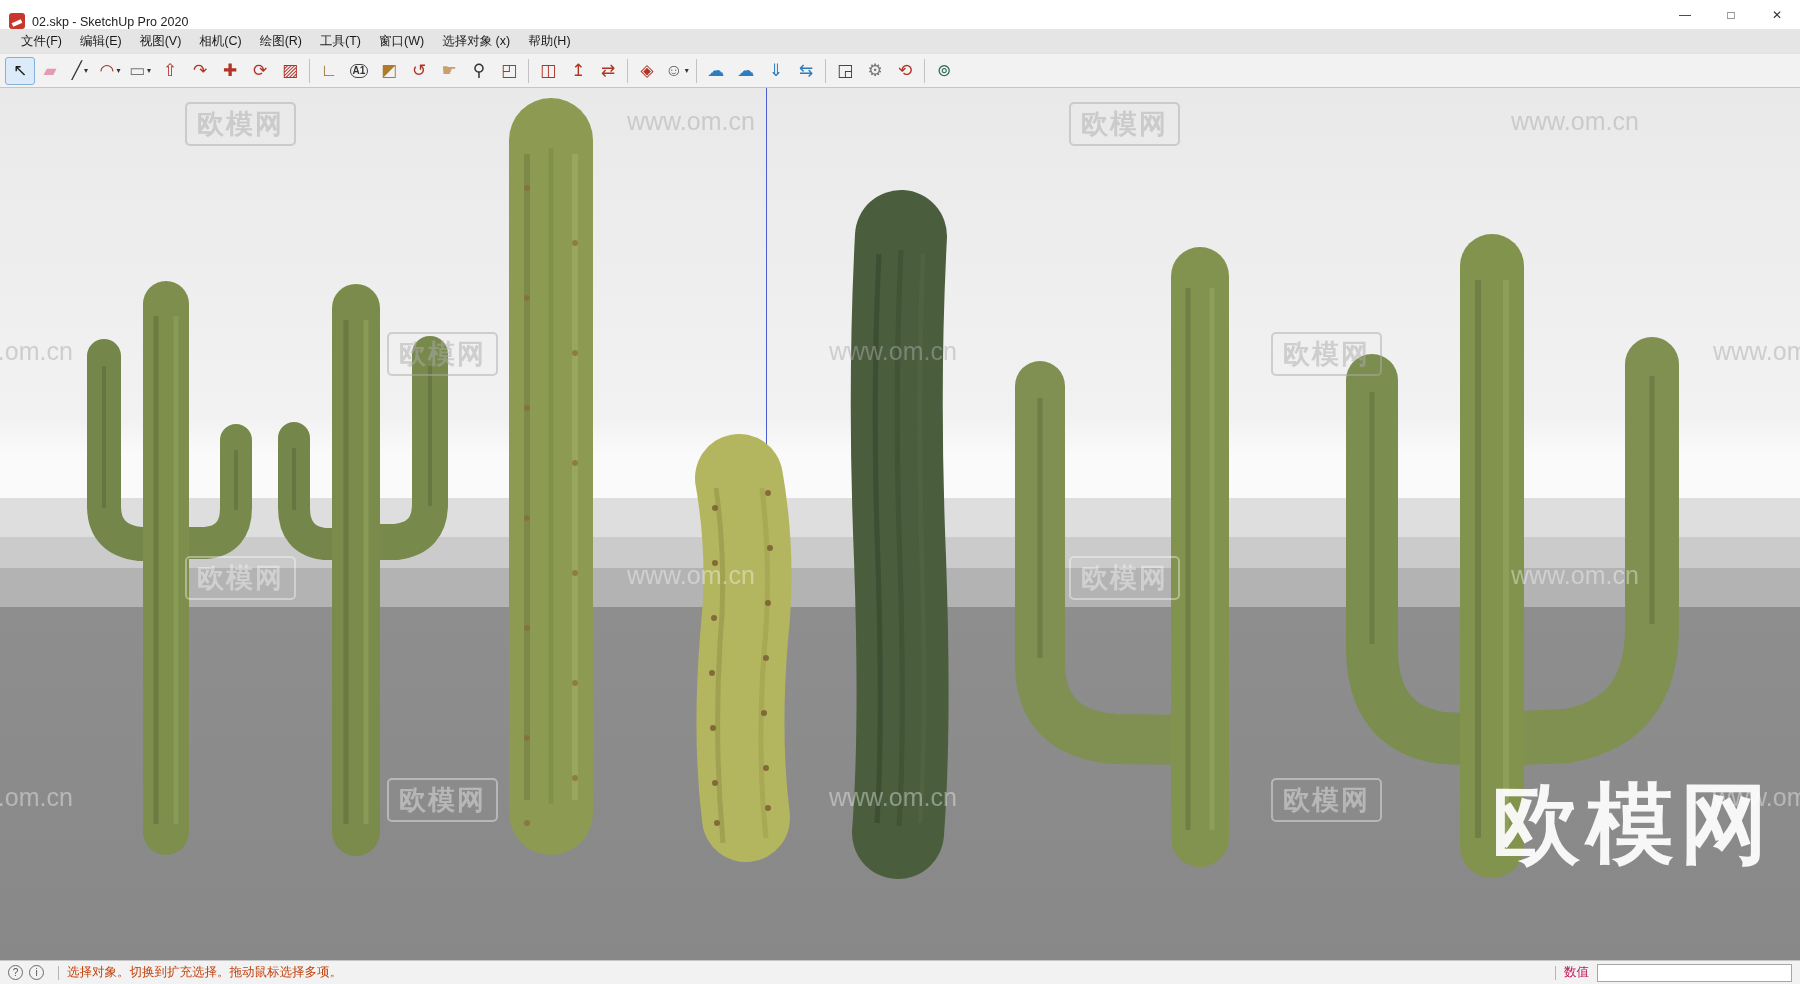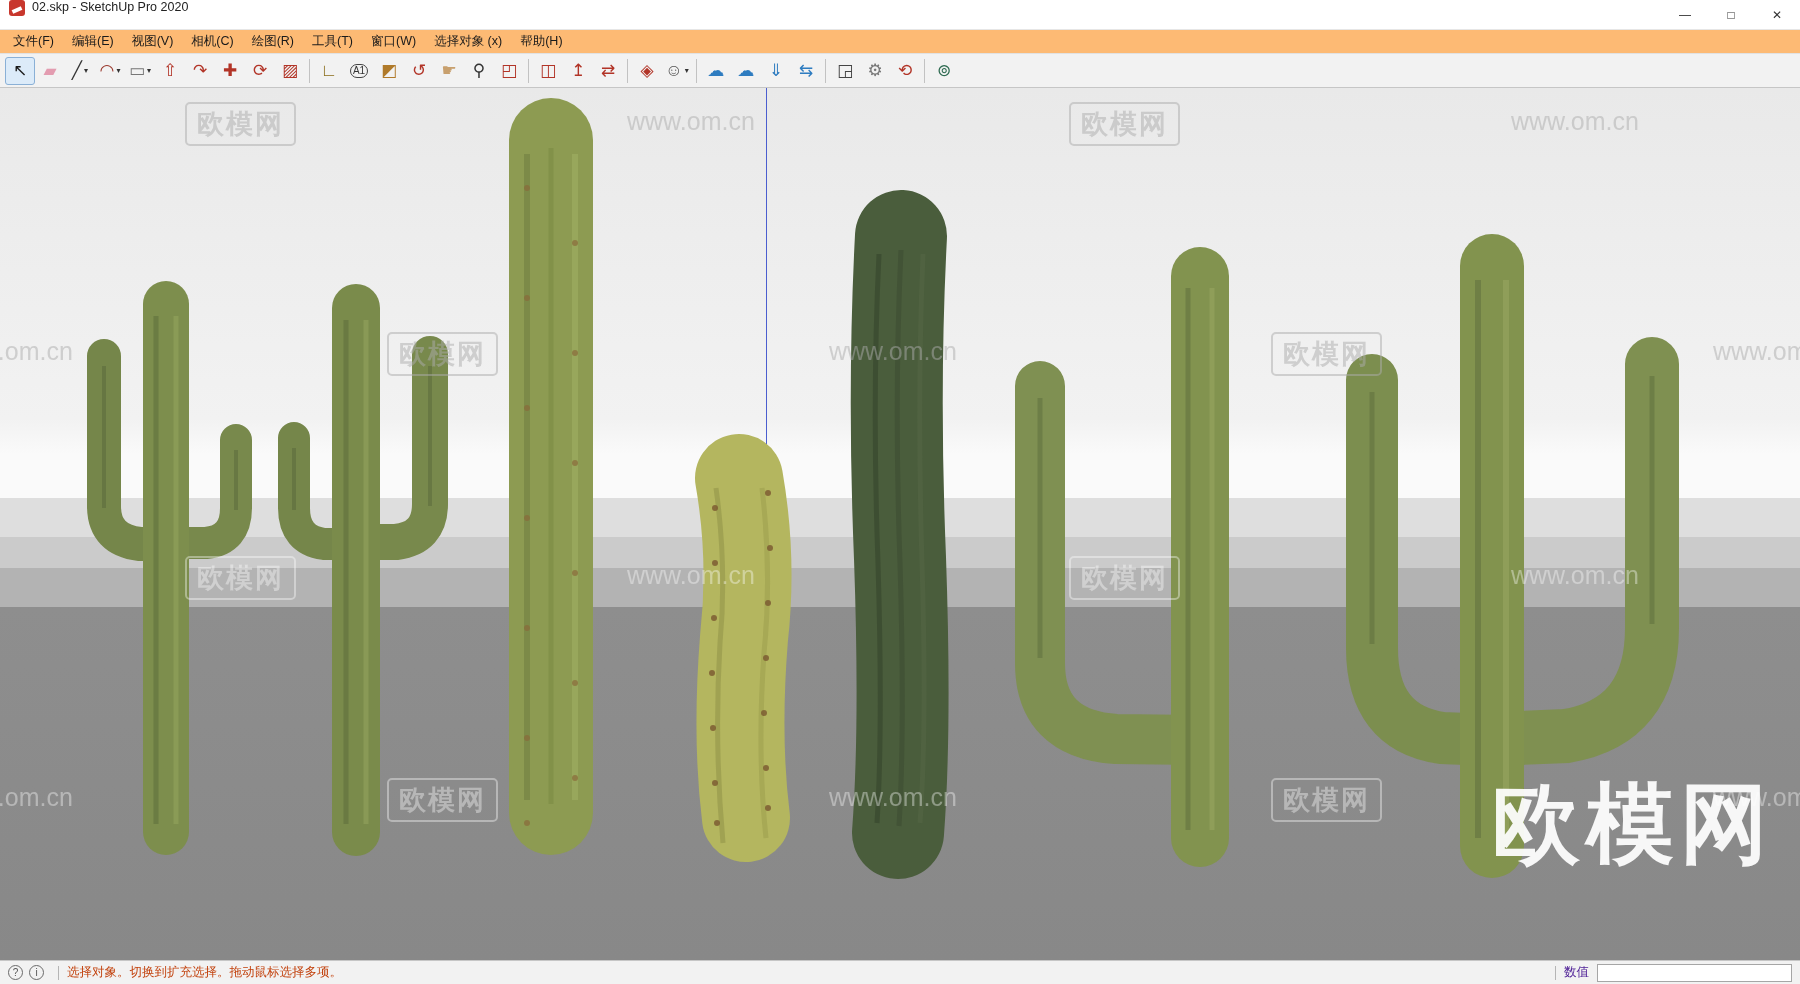--- a/index.html
+++ b/index.html
@@ -1,36 +1,36 @@
 <!DOCTYPE html>
 <html><head>
 <meta charset="utf-8">
 <style>
   *{margin:0;padding:0;box-sizing:border-box}
   html,body{width:1800px;height:984px;overflow:hidden;background:#fff;
     font-family:"Liberation Sans","DejaVu Sans",sans-serif}
 
   
-  .title-bar{height:30px;background:#ffffff;display:flex;align-items:flex-start;border-bottom:1px solid #e6e6e6}
+  .title-bar{height:30px;background:#ffffff;display:flex;align-items:flex-end;border-bottom:1px solid #e6e6e6}
   .logo{width:16px;height:16px;margin:0 7px 0 9px;background:#c8372d;border-radius:3px;position:relative;flex:0 0 auto}
   .logo::after{content:"";position:absolute;left:3px;top:8px;width:10px;height:4px;background:#fff;transform:rotate(-24deg)}
   .title-text{font-size:12.5px;color:#222}
   .win-controls{margin-left:auto;display:flex;height:100%}
   .win-btn{width:46px;height:100%;display:flex;align-items:center;justify-content:center;font-size:12px;color:#333}
 
   
-  .menu-bar{height:24px;background:#fdba74;display:flex;align-items:center;padding-left:4px;border-bottom:1px solid #e2e2e2}
+  .menu-bar{height:24px;background:#e5e5e5;display:flex;align-items:center;padding-left:12px;border-bottom:1px solid #e2e2e2}
   .menu-item{font-size:12.5px;color:#1a1a1a;padding:3px 9px;white-space:nowrap}
 
   
   .toolbar{height:34px;background:#f2f2f2;border-bottom:1px solid #c6c6c6;display:flex;align-items:center;padding:0 5px}
   .tool-btn{min-width:30px;height:28px;display:flex;align-items:center;justify-content:center;border:1px solid transparent;border-radius:3px;padding:0 2px}
   .tool-btn.active{background:#dcebf9;border-color:#8ab0d6}
   .glyph{font-size:17px;line-height:1}
-  .glyph-small{font-size:10px;font-weight:normal;border:1.5px solid #444;padding:1px 2px;border-radius:7px;line-height:1}
+  .glyph-small{font-size:10px;font-weight:bold;border:1.5px solid #444;padding:1px 2px;border-radius:7px;line-height:1}
   .dd{font-size:8px;color:#333;margin-left:2px}
   .tool-sep{width:1px;height:24px;background:#c2c2c2;margin:0 4px;flex:0 0 auto}
 
   
   .viewport{position:relative;height:872px;overflow:hidden;
     background:linear-gradient(180deg,
       #e9e9e9 0%, #f2f2f2 38%, #fafafa 42%, #fafafa 47%,
       #dedede 47%, #dedede 51.5%,
       #cbcbcb 51.5%, #cbcbcb 55%,
       #b3b3b3 55%, #b3b3b3 59.5%,
@@ -45,21 +45,21 @@
   .wm-dark{color:rgba(255,255,255,0.38)}
   .corner-wm{position:absolute;right:26px;bottom:76px;font-size:88px;font-weight:bold;
     color:rgba(255,255,255,0.93);letter-spacing:6px}
 
   
   .status-bar{height:24px;background:#f2f2f2;border-top:1px solid #c6c6c6;display:flex;align-items:center;padding:0 8px;font-size:12.5px;color:#333}
   .status-icon{width:15px;height:15px;border:1px solid #6a6a6a;border-radius:50%;display:flex;align-items:center;justify-content:center;font-size:10px;color:#555;margin-right:6px;flex:0 0 auto}
   .v-sep{width:1px;height:14px;background:#b5b5b5;margin:0 8px;flex:0 0 auto}
   .status-msg{color:#c2410c;white-space:nowrap}
   .status-right{margin-left:auto;display:flex;align-items:center}
-  .measure-label{color:#4c1d95;margin:0 8px 0 0}
+  .measure-label{color:#be185d;margin:0 8px 0 0}
   .measure-input{width:195px;height:18px;border:1px solid #a6a6a6;background:#fff;font-size:12px;padding:0 4px}
 </style>
 </head>
 <body>
 
 <div class="title-bar">
   <div class="logo"></div>
   <div class="title-text">02.skp - SketchUp Pro 2020</div>
   <div class="win-controls">
     <div class="win-btn">—</div>

